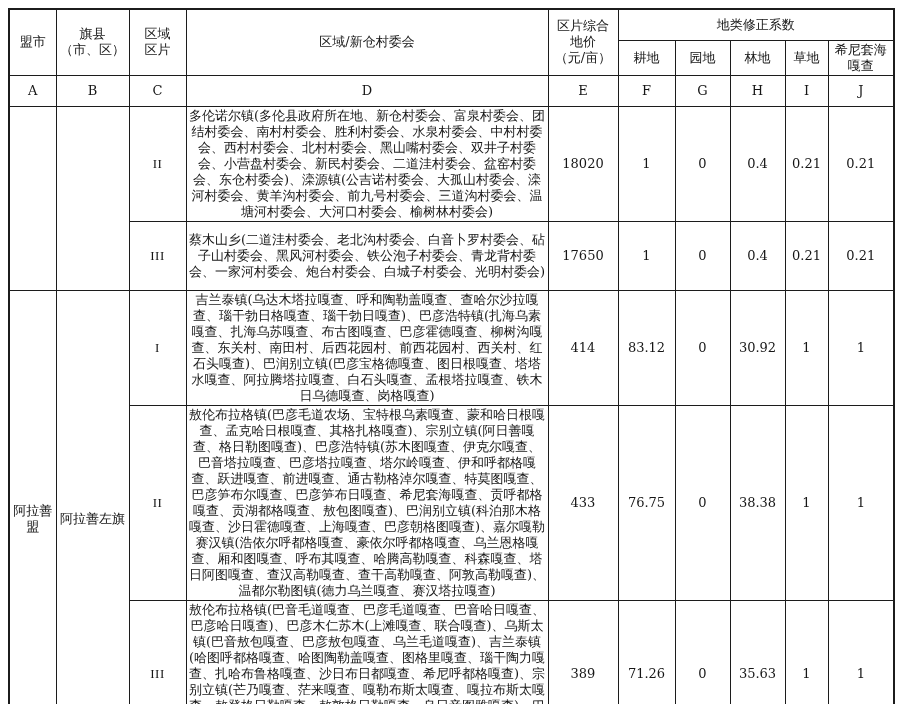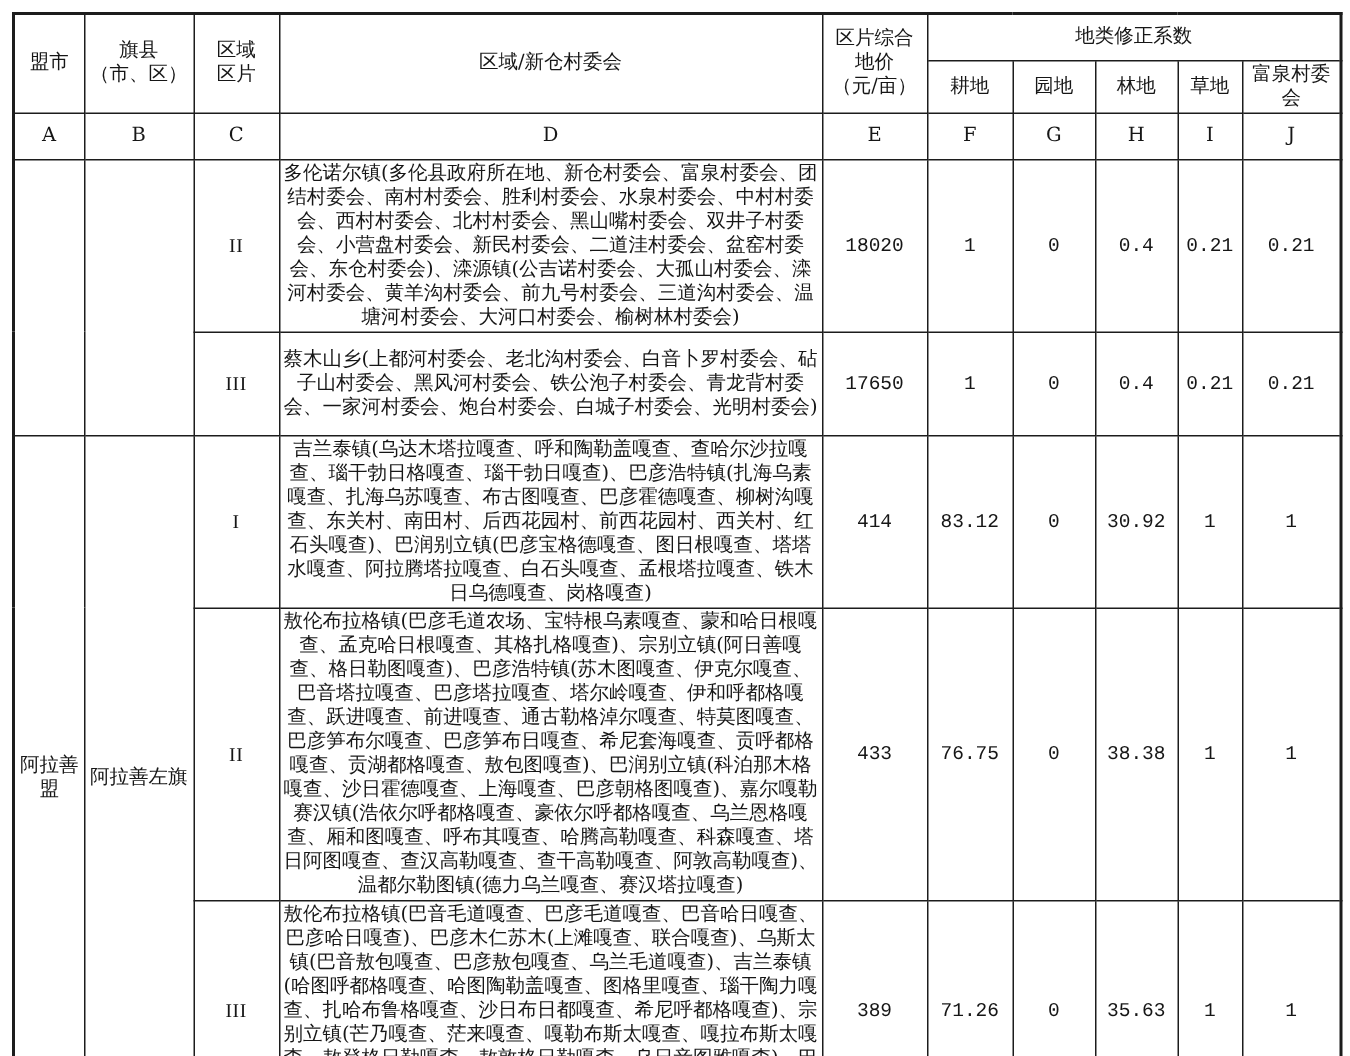--- a/index.html
+++ b/index.html
@@ -30,21 +30,21 @@
   td.letter { font-size: 13px; font-family: "DejaVu Serif", "Liberation Serif", serif; }
   td.desc {
     text-align: justify;
     vertical-align: middle;
     font-size: 12.5px;
     line-height: 15px;
     padding: 2px 5px 2px 6px;
     margin-top: 40px;
   }
   td.zone { font-size: 14px; letter-spacing: 0.5px; font-family: Liberation Serif, serif; }
-  td.num { font-size: 13px; font-family: Liberation Mono, monospace; }
+  td.num { font-size: 13px; }
   .hline { display: block; }
 </style>
 </head>
 <body>
 
 <div class="sheet">
   <table class="landprice">
     <colgroup>
       <col style="width:47px">
         <col style="width:73px">
@@ -76,21 +76,21 @@
         <span class="hline">（元/亩）</span>
       </td>
       <td class="hdr" colspan="5">地类修正系数</td>
     </tr>
 
     <tr style="height:33px">
       <td class="hdr">耕地</td>
       <td class="hdr">园地</td>
       <td class="hdr">林地</td>
       <td class="hdr">草地</td>
-      <td class="hdr">富泉村委会</td>
+      <td class="hdr">希尼套海嘎查</td>
     </tr>
 
     <tr style="height:31px">
       <td class="letter">A</td>
       <td class="letter">B</td>
       <td class="letter">C</td>
       <td class="letter">D</td>
       <td class="letter">E</td>
       <td class="letter">F</td>
       <td class="letter">G</td>
@@ -106,21 +106,21 @@
       <td class="desc">多伦诺尔镇(多伦县政府所在地、新仓村委会、富泉村委会、团结村委会、南村村委会、胜利村委会、水泉村委会、中村村委会、西村村委会、北村村委会、黑山嘴村委会、双井子村委会、小营盘村委会、新民村委会、二道洼村委会、盆窑村委会、东仓村委会)、滦源镇(公吉诺村委会、大孤山村委会、滦河村委会、黄羊沟村委会、前九号村委会、三道沟村委会、温塘河村委会、大河口村委会、榆树林村委会)</td>
       <td class="num">18020</td>
       <td class="num">1</td>
       <td class="num">0</td>
       <td class="num">0.4</td>
       <td class="num">0.21</td>
       <td class="num">0.21</td>
     </tr>
     <tr style="height:69px">
       <td class="zone">III</td>
-      <td class="desc">蔡木山乡(上都河村委会、老北沟村委会、白音卜罗村委会、砧子山村委会、黑风河村委会、铁公泡子村委会、青龙背村委会、一家河村委会、炮台村委会、白城子村委会、光明村委会)</td>
+      <td class="desc">蔡木山乡(二道洼村委会、老北沟村委会、白音卜罗村委会、砧子山村委会、黑风河村委会、铁公泡子村委会、青龙背村委会、一家河村委会、炮台村委会、白城子村委会、光明村委会)</td>
       <td class="num">17650</td>
       <td class="num">1</td>
       <td class="num">0</td>
       <td class="num">0.4</td>
       <td class="num">0.21</td>
       <td class="num">0.21</td>
     </tr>
 
     <tr style="height:98px">
       <td rowspan="3">阿拉善盟</td>

